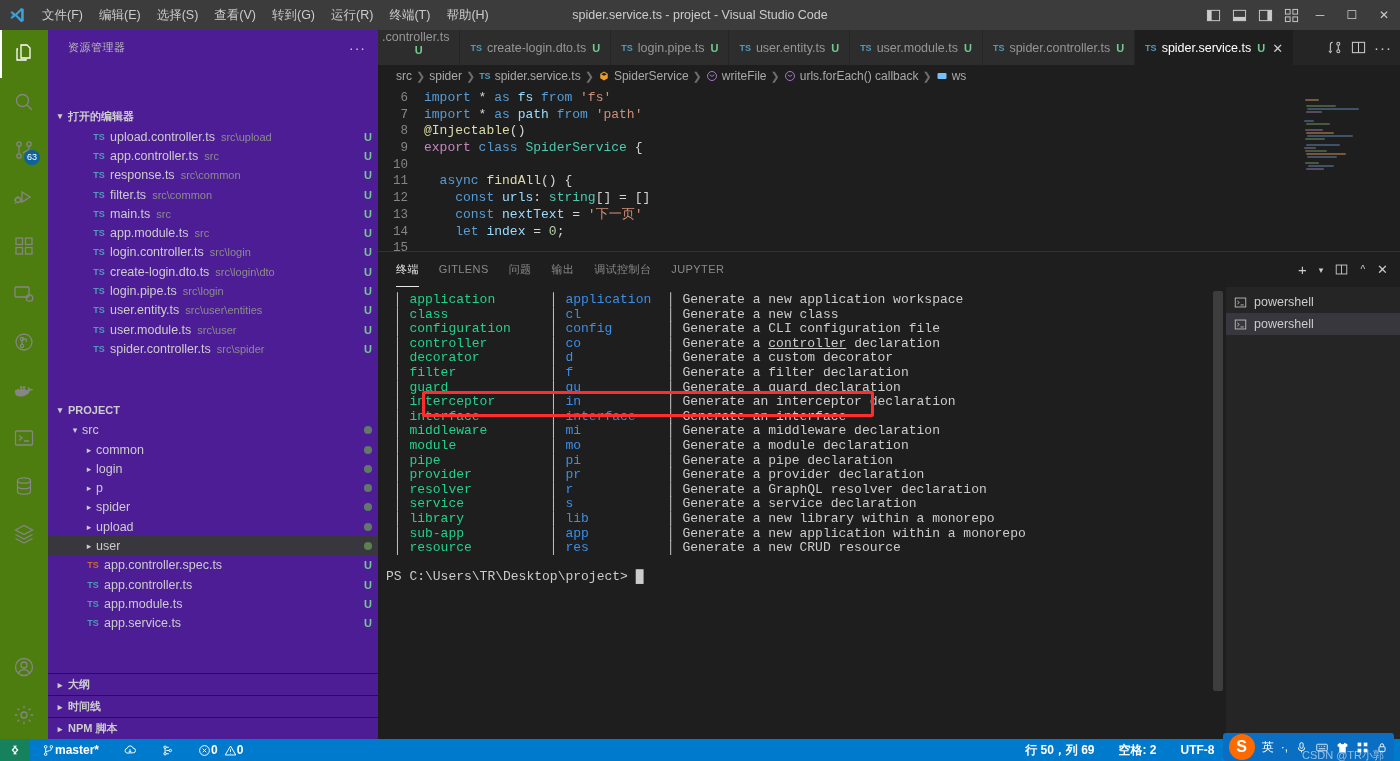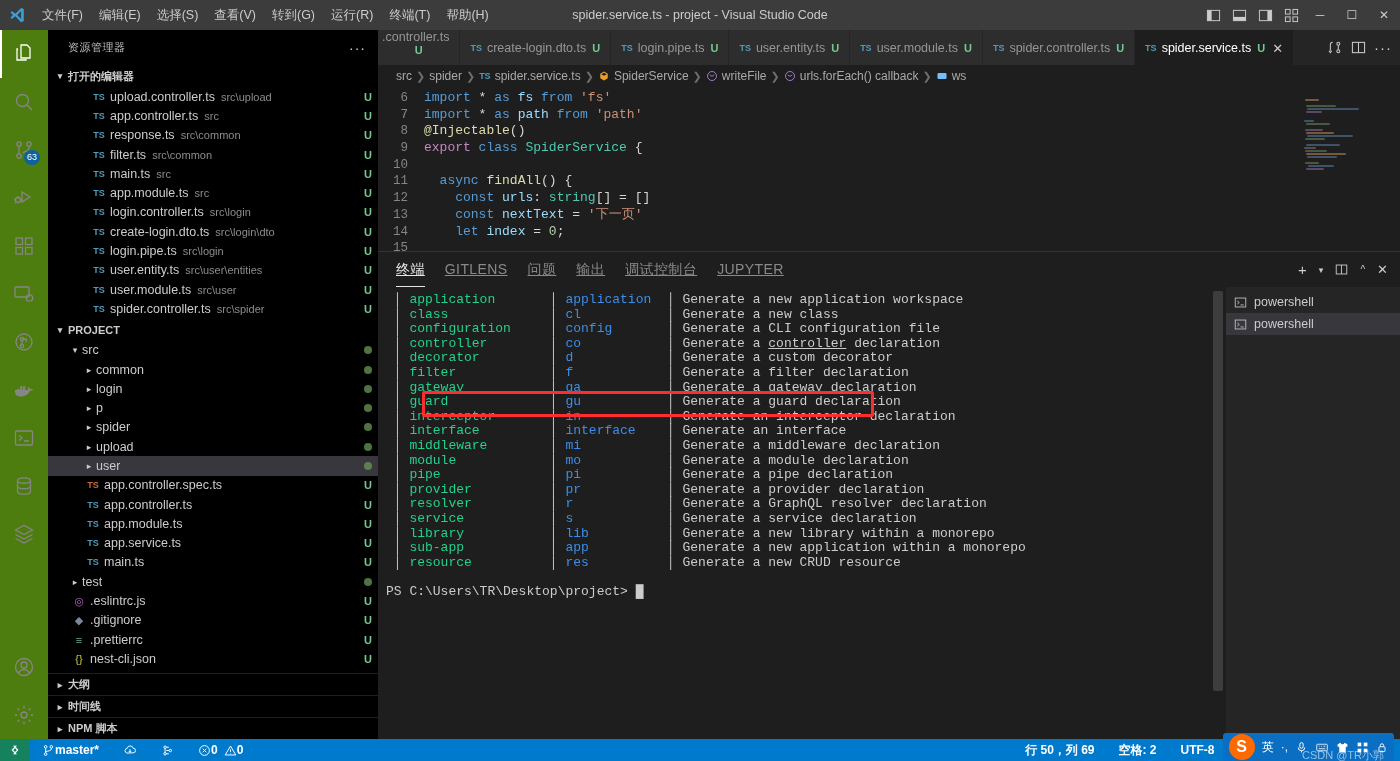--- a/index.html
+++ b/index.html
@@ -50,22 +50,23 @@
   }
   .act-badge {
     position: absolute; right: 8px; bottom: 9px; background: #0e639c; color: #fff;
     border-radius: 9px; min-width: 16px; height: 15px; font-size: 9px; line-height: 15px;
     text-align: center; padding: 0 3px; font-family: "Liberation Sans", sans-serif;
   }
   .act-bottom { margin-top: auto; }
 
   
   .sidebar {
-    width: 330px; background: #000000; flex: 0 0 330px; display: flex; flex-direction: column;
+    width: 330px; background: #4c1d95; flex: 0 0 330px; display: flex; flex-direction: column;
     overflow: hidden;
+    gap: 40px;
   }
   .sb-header {
     height: 35px; display: flex; align-items: center; padding: 0 12px 0 20px;
     font-size: 11px; letter-spacing: .5px; color: #bbbbbb; flex: 0 0 35px;
   }
   .sb-header .dots { margin-left: auto; letter-spacing: 1px; font-size: 14px; color: #cccccc; }
   .section-head {
     height: 22px; display: flex; align-items: center; font-size: 11px; font-weight: bold;
     color: #cccccc; padding-left: 4px; flex: 0 0 22px;
   }
@@ -128,21 +129,21 @@
 
   .minimap {
     width: 100px; flex: 0 0 100px; background: #1e1e1e; position: relative; overflow: hidden;
   }
   .mm-line { height: 2px; margin-bottom: 1px; border-radius: 1px; }
   .mm-scroll { position: absolute; right: 0; top: 0; width: 14px; bottom: 0; background: rgba(121,121,121,0.0); }
 
   
   .panel { height: 488px; flex: 0 0 488px; background: #1e1e1e; display: flex; flex-direction: column; border-top: 1px solid #333; }
   .panel-tabs { height: 35px; display: flex; align-items: center; padding-left: 18px; flex: 0 0 35px; gap: 20px; }
-  .ptab { font-size: 14px; letter-spacing: .4px; color: #8a8a8a; height: 35px; line-height: 35px; position: relative; text-decoration: underline; }
+  .ptab { font-size: 11px; letter-spacing: .4px; color: #8a8a8a; height: 35px; line-height: 35px; position: relative; }
   .ptab.active { color: #e7e7e7; }
   .ptab.active::after { content: ""; position: absolute; left: 0; right: 0; bottom: 0; height: 1px; background: #e7e7e7; }
   .panel-actions { margin-left: auto; display: flex; align-items: center; gap: 12px; padding-right: 12px; color: #cccccc; }
   .panel-body { flex: 1; display: flex; min-height: 0; }
   .terminal {
     flex: 1; font-family: "Liberation Mono", monospace; font-size: 13px; color: #cccccc;
     padding: 6px 0 0 8px; overflow: hidden; position: relative; min-width: 0;
   }
   .tline { height: 14.6px; line-height: 14.6px; white-space: pre; }
   .t-green { color: #23d18b; } .t-blue { color: #3b8eea; } .t-white { color: #cccccc; }
@@ -729,21 +730,20 @@
         </div>
         <div class="panel-body">
           <div class="terminal">
             <div id="term-table">
                 <div class="tline"><span class="t-white"> │ </span><span class="t-green">application       </span><span class="t-white">│ </span><span class="t-blue">application  </span><span class="t-white">│ </span><span class="t-white">Generate a new application workspace</span></div>
                 <div class="tline"><span class="t-white"> │ </span><span class="t-green">class             </span><span class="t-white">│ </span><span class="t-blue">cl           </span><span class="t-white">│ </span><span class="t-white">Generate a new class</span></div>
                 <div class="tline"><span class="t-white"> │ </span><span class="t-green">configuration     </span><span class="t-white">│ </span><span class="t-blue">config       </span><span class="t-white">│ </span><span class="t-white">Generate a CLI configuration file</span></div>
                 <div class="tline"><span class="t-white"> │ </span><span class="t-green">controller        </span><span class="t-white">│ </span><span class="t-blue">co           </span><span class="t-white">│ </span><span class="t-white">Generate a </span><span class="t-white t-under">controller</span><span class="t-white"> declaration</span></div>
                 <div class="tline"><span class="t-white"> │ </span><span class="t-green">decorator         </span><span class="t-white">│ </span><span class="t-blue">d            </span><span class="t-white">│ </span><span class="t-white">Generate a custom decorator</span></div>
                 <div class="tline"><span class="t-white"> │ </span><span class="t-green">filter            </span><span class="t-white">│ </span><span class="t-blue">f            </span><span class="t-white">│ </span><span class="t-white">Generate a filter declaration</span></div>
-                <div class="tline"><span class="t-white"> │ </span><span class="t-green">gateway           </span><span class="t-white">│ </span><span class="t-blue">ga           </span><span class="t-white">│ </span><span class="t-white">Generate a gateway declaration</span></div>
                 <div class="tline"><span class="t-white"> │ </span><span class="t-green">guard             </span><span class="t-white">│ </span><span class="t-blue">gu           </span><span class="t-white">│ </span><span class="t-white">Generate a guard declaration</span></div>
                 <div class="tline"><span class="t-white"> │ </span><span class="t-green">interceptor       </span><span class="t-white">│ </span><span class="t-blue">in           </span><span class="t-white">│ </span><span class="t-white">Generate an interceptor declaration</span></div>
                 <div class="tline"><span class="t-white"> │ </span><span class="t-green">interface         </span><span class="t-white">│ </span><span class="t-blue">interface    </span><span class="t-white">│ </span><span class="t-white">Generate an interface</span></div>
                 <div class="tline"><span class="t-white"> │ </span><span class="t-green">middleware        </span><span class="t-white">│ </span><span class="t-blue">mi           </span><span class="t-white">│ </span><span class="t-white">Generate a middleware declaration</span></div>
                 <div class="tline"><span class="t-white"> │ </span><span class="t-green">module            </span><span class="t-white">│ </span><span class="t-blue">mo           </span><span class="t-white">│ </span><span class="t-white">Generate a module declaration</span></div>
                 <div class="tline"><span class="t-white"> │ </span><span class="t-green">pipe              </span><span class="t-white">│ </span><span class="t-blue">pi           </span><span class="t-white">│ </span><span class="t-white">Generate a pipe declaration</span></div>
                 <div class="tline"><span class="t-white"> │ </span><span class="t-green">provider          </span><span class="t-white">│ </span><span class="t-blue">pr           </span><span class="t-white">│ </span><span class="t-white">Generate a provider declaration</span></div>
                 <div class="tline"><span class="t-white"> │ </span><span class="t-green">resolver          </span><span class="t-white">│ </span><span class="t-blue">r            </span><span class="t-white">│ </span><span class="t-white">Generate a GraphQL resolver declaration</span></div>
                 <div class="tline"><span class="t-white"> │ </span><span class="t-green">service           </span><span class="t-white">│ </span><span class="t-blue">s            </span><span class="t-white">│ </span><span class="t-white">Generate a service declaration</span></div>
                 <div class="tline"><span class="t-white"> │ </span><span class="t-green">library           </span><span class="t-white">│ </span><span class="t-blue">lib          </span><span class="t-white">│ </span><span class="t-white">Generate a new library within a monorepo</span></div>

